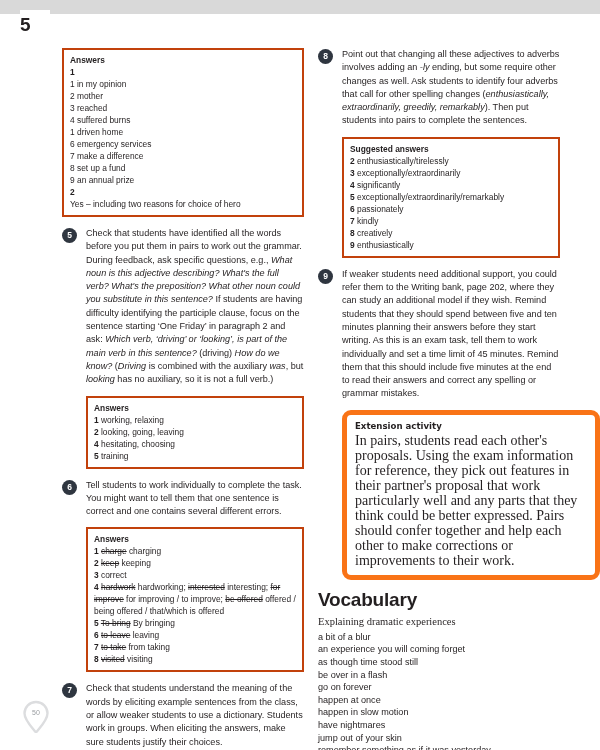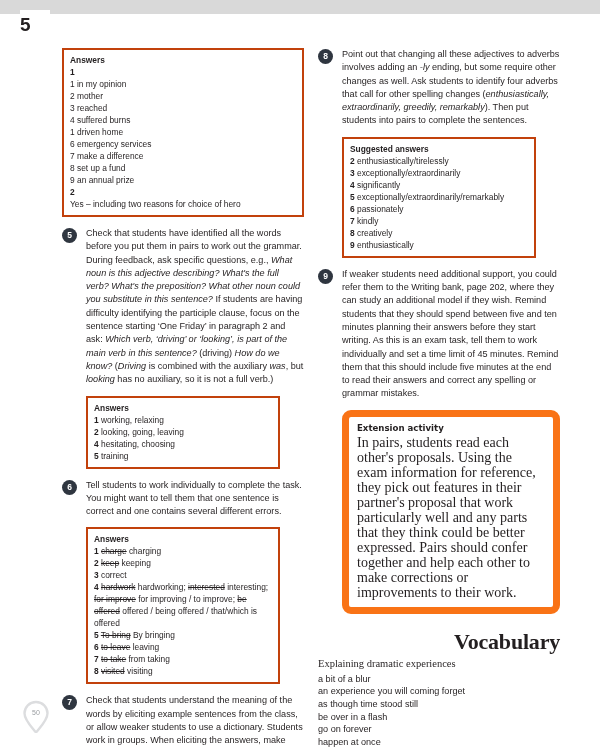--- a/index.html
+++ b/index.html
@@ -81,70 +81,69 @@
   }
   .step-text i { font-style: italic; }
 
   
   .answers-box {
     border: 2px solid #c2410c;
     padding: 4px 6px 5px 6px;
     margin: 0 0 10px 0;
     box-sizing: border-box;
   }
-  .answers-box.indented { margin-left: 24px; width: 194px; }
+  .answers-box.indented { margin-left: 24px; width: 218px; }
   .answers-title {
     font-size: 8.4px;
     font-weight: bold;
     line-height: 12px;
     margin-bottom: 0px;
   }
   .answer-line {
     font-size: 8.4px;
     line-height: 12px;
   }
   .answer-line b { font-weight: bold; }
   .answer-line s { text-decoration: line-through; }
   .grp-num {
     font-size: 8.4px;
     font-weight: bold;
     line-height: 12px;
   }
 
   
   .extension-box {
-    border: 7px solid #f97316;
+    border: 5px solid #f97316;
     border-radius: 9px;
     padding: 5px 8px 7px 8px;
-    margin: 2px 0 16px 24px;
-    width: 218px;
+    margin: 2px 0 8px 24px;
+    width: 258px;
     box-sizing: border-box;
   }
   .extension-title {
     font-size: 8.6px;
     font-weight: bold;
     line-height: 12px;
     margin-bottom: 1px;
     font-family: "DejaVu Sans", sans-serif;
   }
   .extension-text {
     font-size: 14px;
     line-height: 15px;
     font-family: Liberation Serif, serif;
   }
 
   
   .vocab-heading {
-    font-size: 22px;
+    font-size: 19px;
     font-weight: bold;
     line-height: 23px;
     margin: 4px 0 4px 0;
-    font-family: Liberation Serif, serif;
+    font-family: Liberation Sans, sans-serif;
     letter-spacing: -0.2px;
-    text-align: right;
   }
   .vocab-subheading {
     font-size: 10.5px;
     line-height: 14px;
     margin: 1px 0 2px 0;
     font-family: Liberation Serif, serif;
   }
   .vocab-item {
     font-size: 9.1px;
     line-height: 12.6px;

